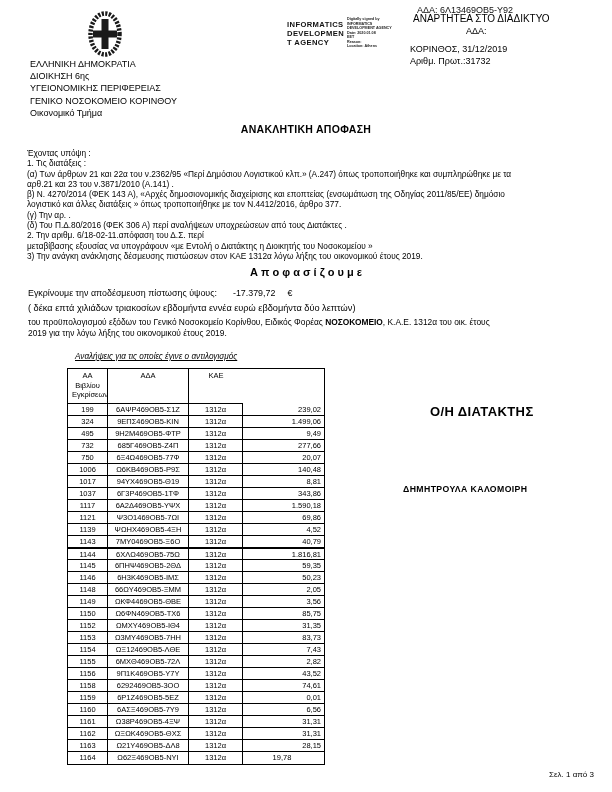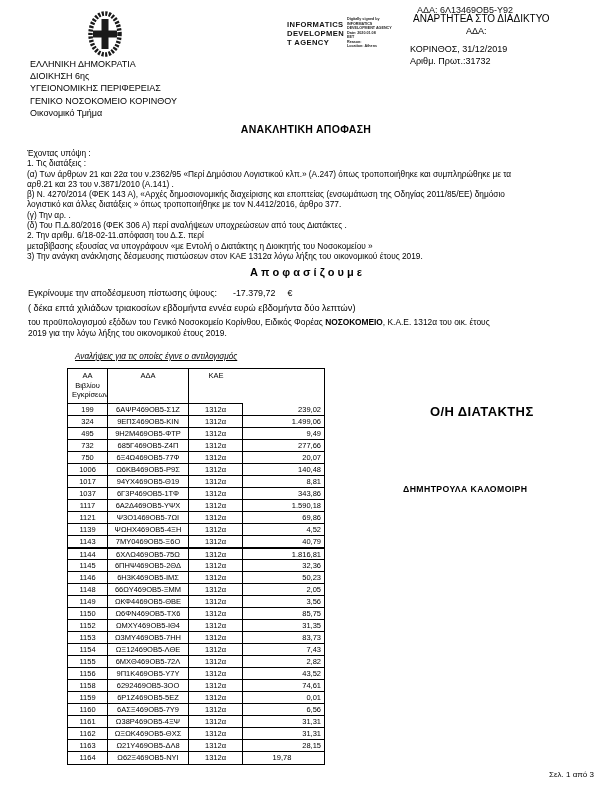--- a/index.html
+++ b/index.html
@@ -198,21 +198,21 @@
         <div class="trow thick-top">
           <div class="tcell c0">1144</div>
           <div class="tcell c1">6ΧΛΩ469ΟΒ5-75Ω</div>
           <div class="tcell c2">1312α</div>
           <div class="tcell c3">1.816,81</div>
         </div>
         <div class="trow">
           <div class="tcell c0">1145</div>
           <div class="tcell c1">6ΠΗΨ469ΟΒ5-2ΘΔ</div>
           <div class="tcell c2">1312α</div>
-          <div class="tcell c3">32,36</div>
+          <div class="tcell c3">59,35</div>
         </div>
         <div class="trow">
           <div class="tcell c0">1146</div>
           <div class="tcell c1">6Η3Κ469ΟΒ5-ΙΜΣ</div>
           <div class="tcell c2">1312α</div>
           <div class="tcell c3">50,23</div>
         </div>
         <div class="trow">
           <div class="tcell c0">1148</div>
           <div class="tcell c1">66ΩΥ469ΟΒ5-ΞΜΜ</div>

